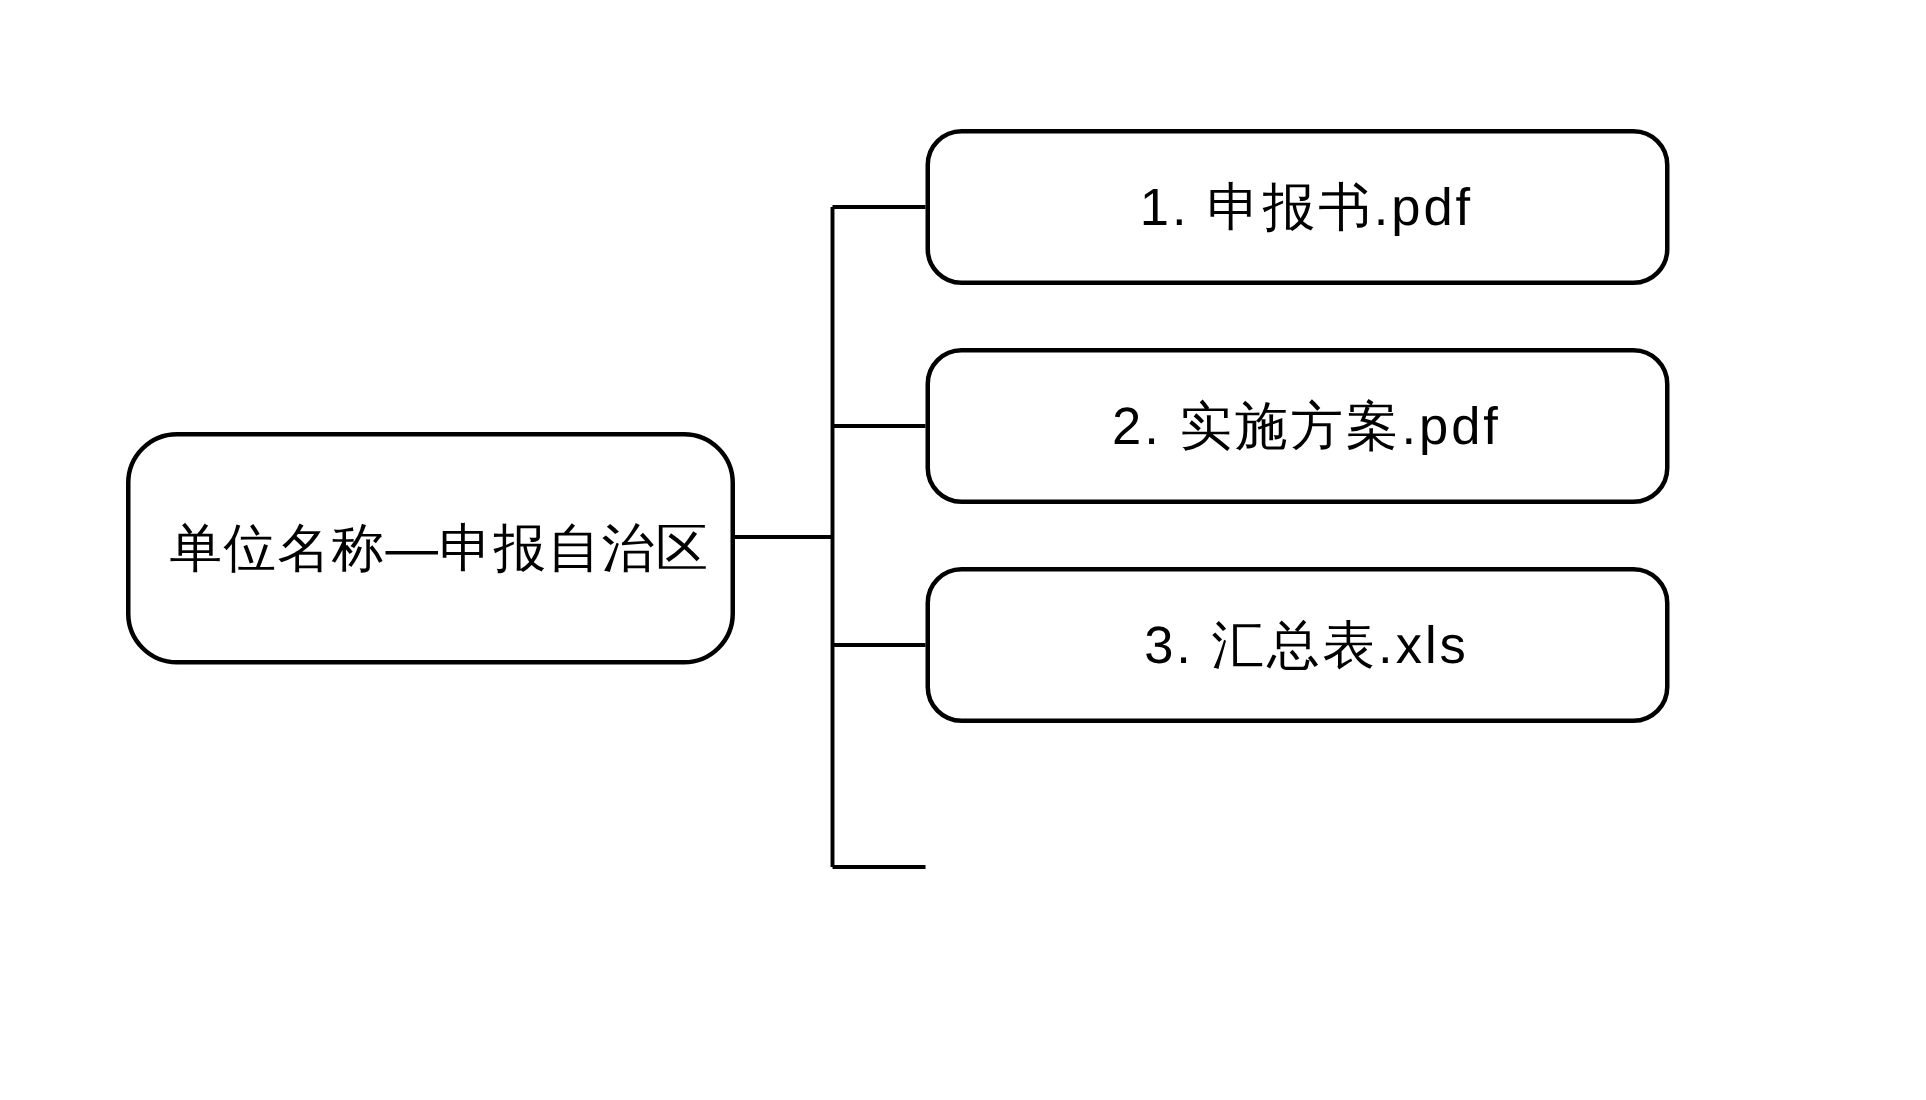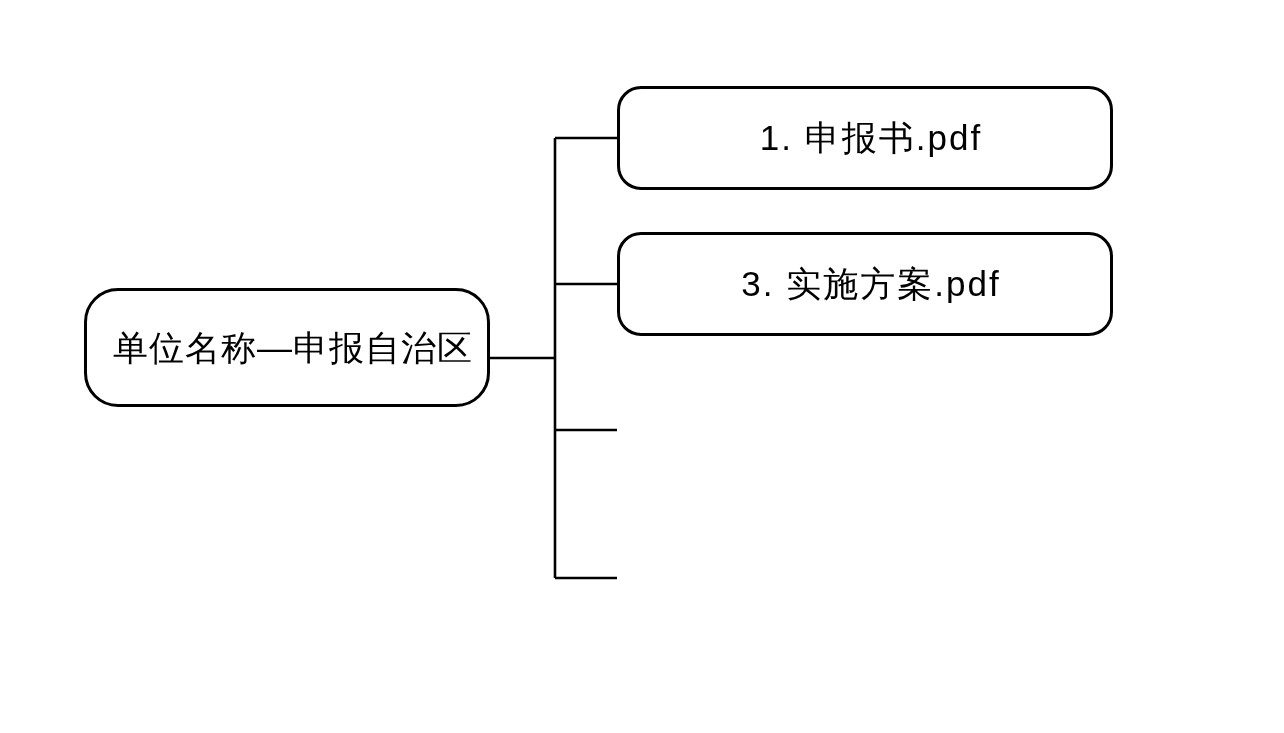--- a/index.html
+++ b/index.html
@@ -33,21 +33,21 @@
     align-items: center;
     justify-content: center;
     text-align: center;
     white-space: nowrap;
     padding-left: 12px;
   }
   .root-node {
     left: 84px;
     top: 288px;
     width: 406px;
-    height: 119px;
+    height: 155px;
     border-radius: 34px;
     font-size: 35px;
     line-height: 46px;
     letter-spacing: 1px;
   }
   .child-node {
     left: 617px;
     width: 496px;
     height: 104px;
     border-radius: 24px;
@@ -70,18 +70,21 @@
 
   <div class="node root-node">
     <div>单位名称—申报自治区</div>
   </div>
 
   <div class="node child-node child-0">
     <div>1. 申报书.pdf</div>
   </div>
 
   <div class="node child-node child-1">
-    <div>3. 实施方案.pdf</div>
+    <div>2. 实施方案.pdf</div>
   </div>
 
+  <div class="node child-node child-2">
+    <div>3. 汇总表.xls</div>
+  </div>
 
 
 </div>
 
 </body></html>

